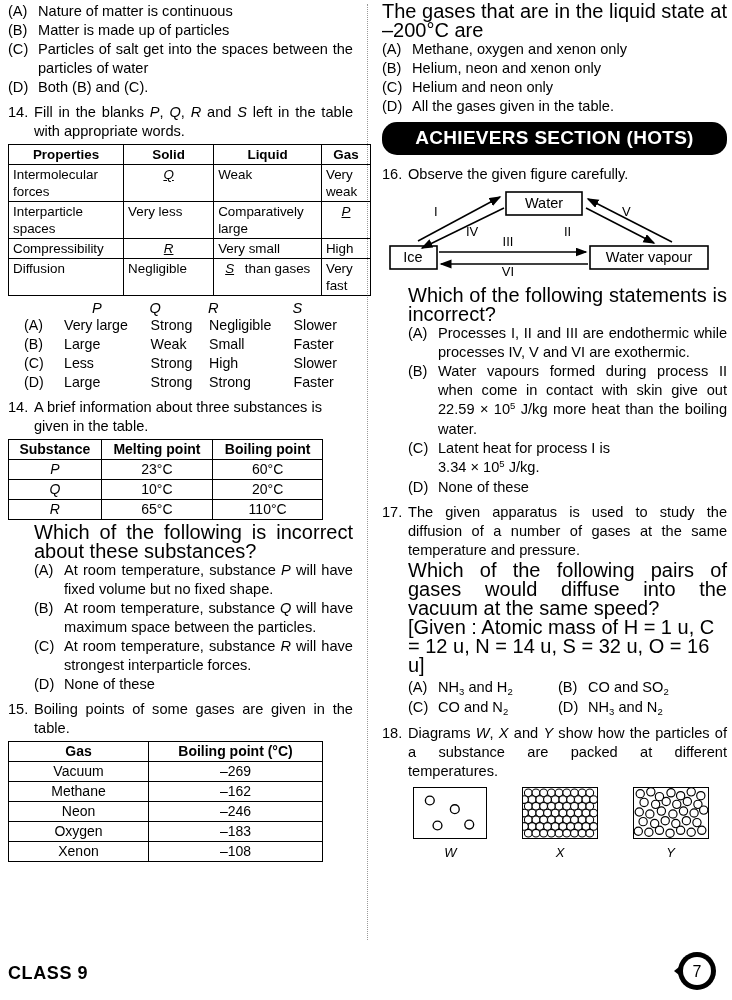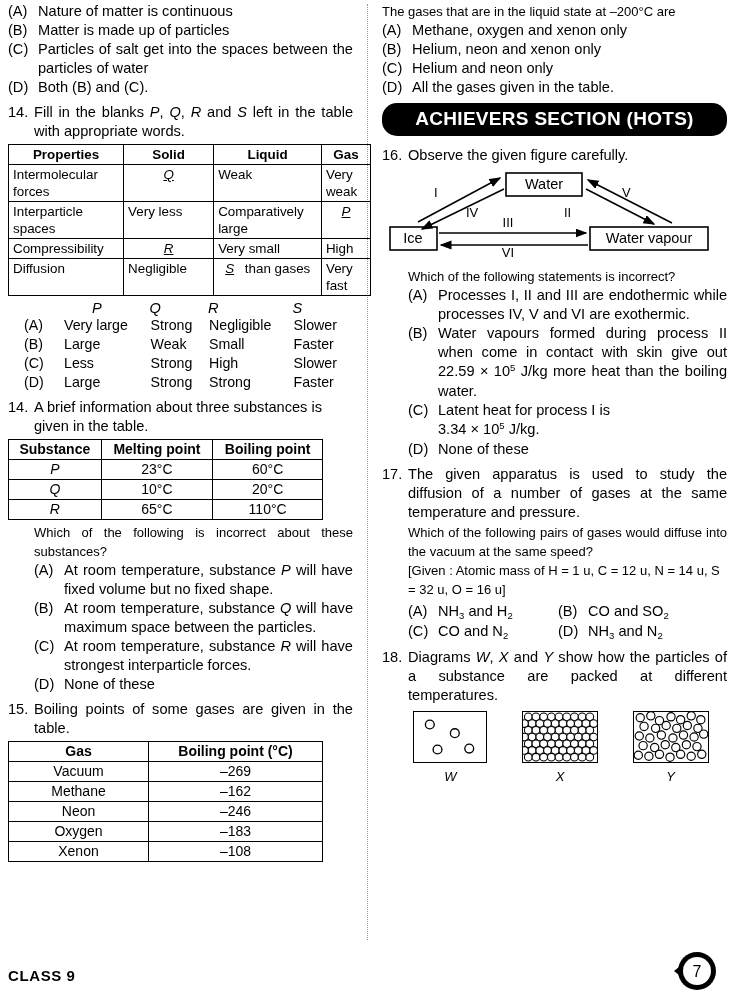--- a/index.html
+++ b/index.html
@@ -43,21 +43,21 @@
   .qbody.nj { text-align: left; }
 
   .opt { display: flex; align-items: flex-start; }
   .optlbl {
     width: 30px; min-width: 30px;
     font-size: 14.6px; line-height: 19px;
   }
   .opttxt { flex: 1; font-size: 14.6px; line-height: 19px; text-align: justify; }
   .opttxt.nj { text-align: left; }
 
-  .plain { font-size: 13px; line-height: 19px; }
+  .plain { font-size: 20px; line-height: 19px; }
   .ital { font-style: italic; }
   .indent26 { margin-left: 26px; }
 
   sub { font-size: 9.5px; vertical-align: baseline; position: relative; top: 3px; }
   sup { font-size: 9.5px; vertical-align: baseline; position: relative; top: -5px; }
 
   
   table.grid {
     border-collapse: collapse;
     font-size: 13.4px;
@@ -122,21 +122,21 @@
   .pbox-wrap { text-align: center; }
   .pbox {
     border: 1.6px solid #000;
     background: #fff;
   }
   .pcap { font-style: italic; font-size: 13px; margin-top: 2px; }
 
   
   .footer-class {
     position: absolute; left: 8px; bottom: 16px;
-    font-size: 15px; font-weight: bold; letter-spacing: .6px;
+    font-size: 18px; font-weight: bold; letter-spacing: .6px;
   }
   .pagebadge {
     position: absolute; right: 14px; bottom: 6px;
     width: 46px; height: 46px;
   }
   .spacer6 { height: 6px; }
 </style>
 </head>
 <body>
 

